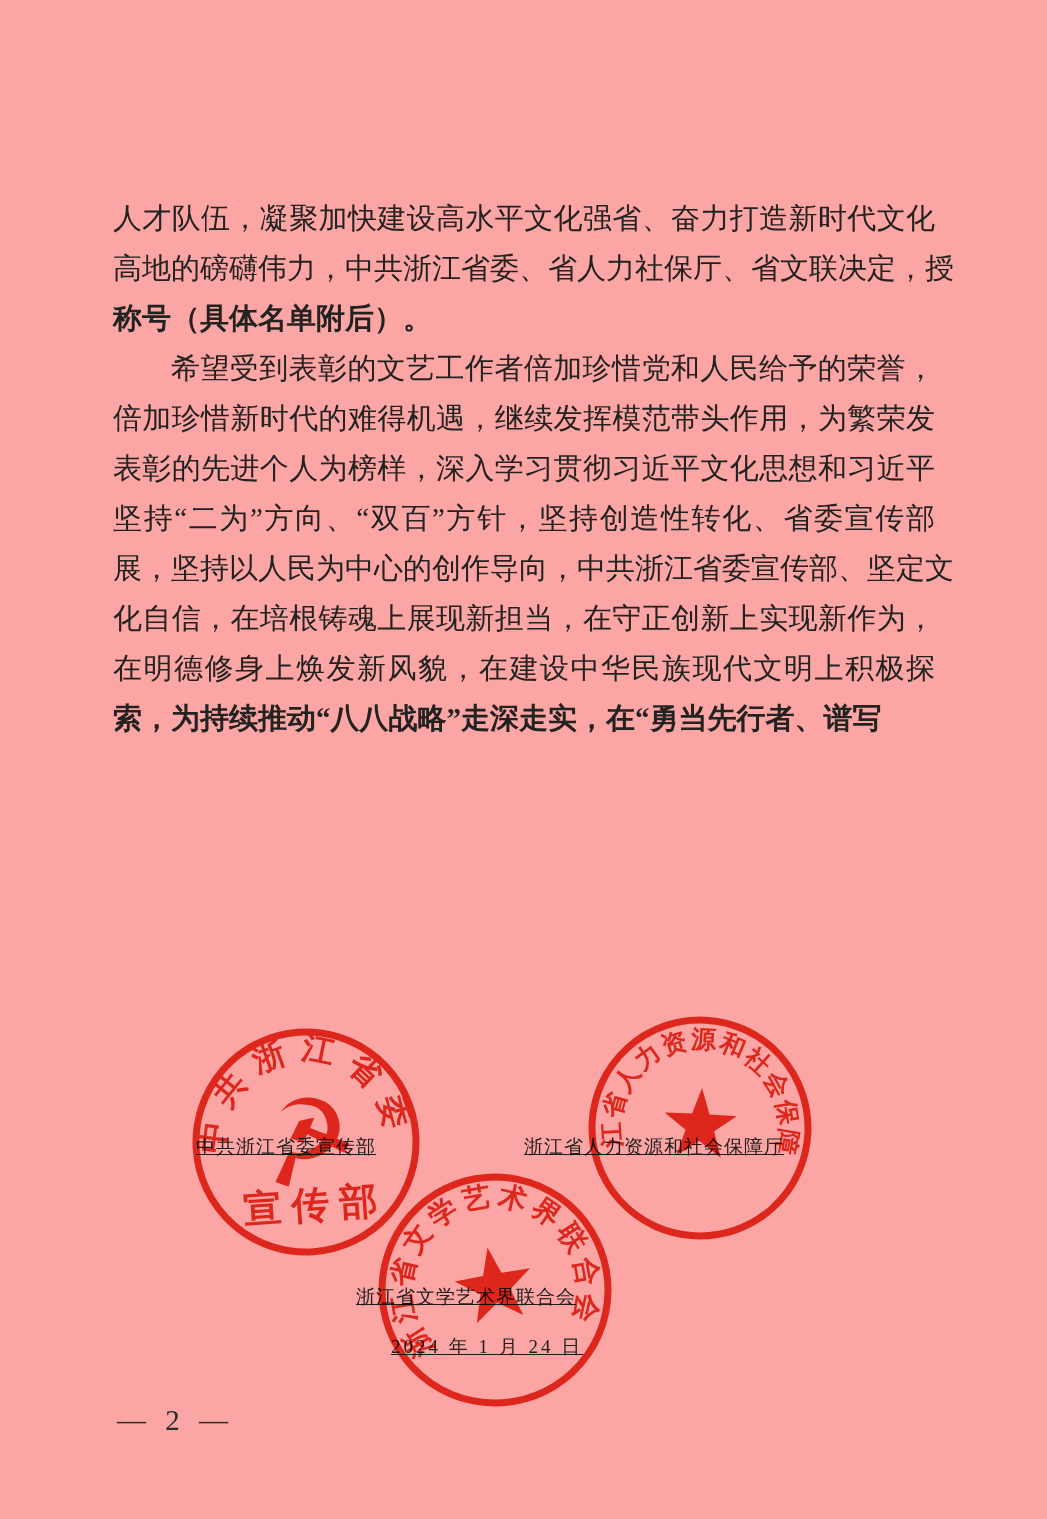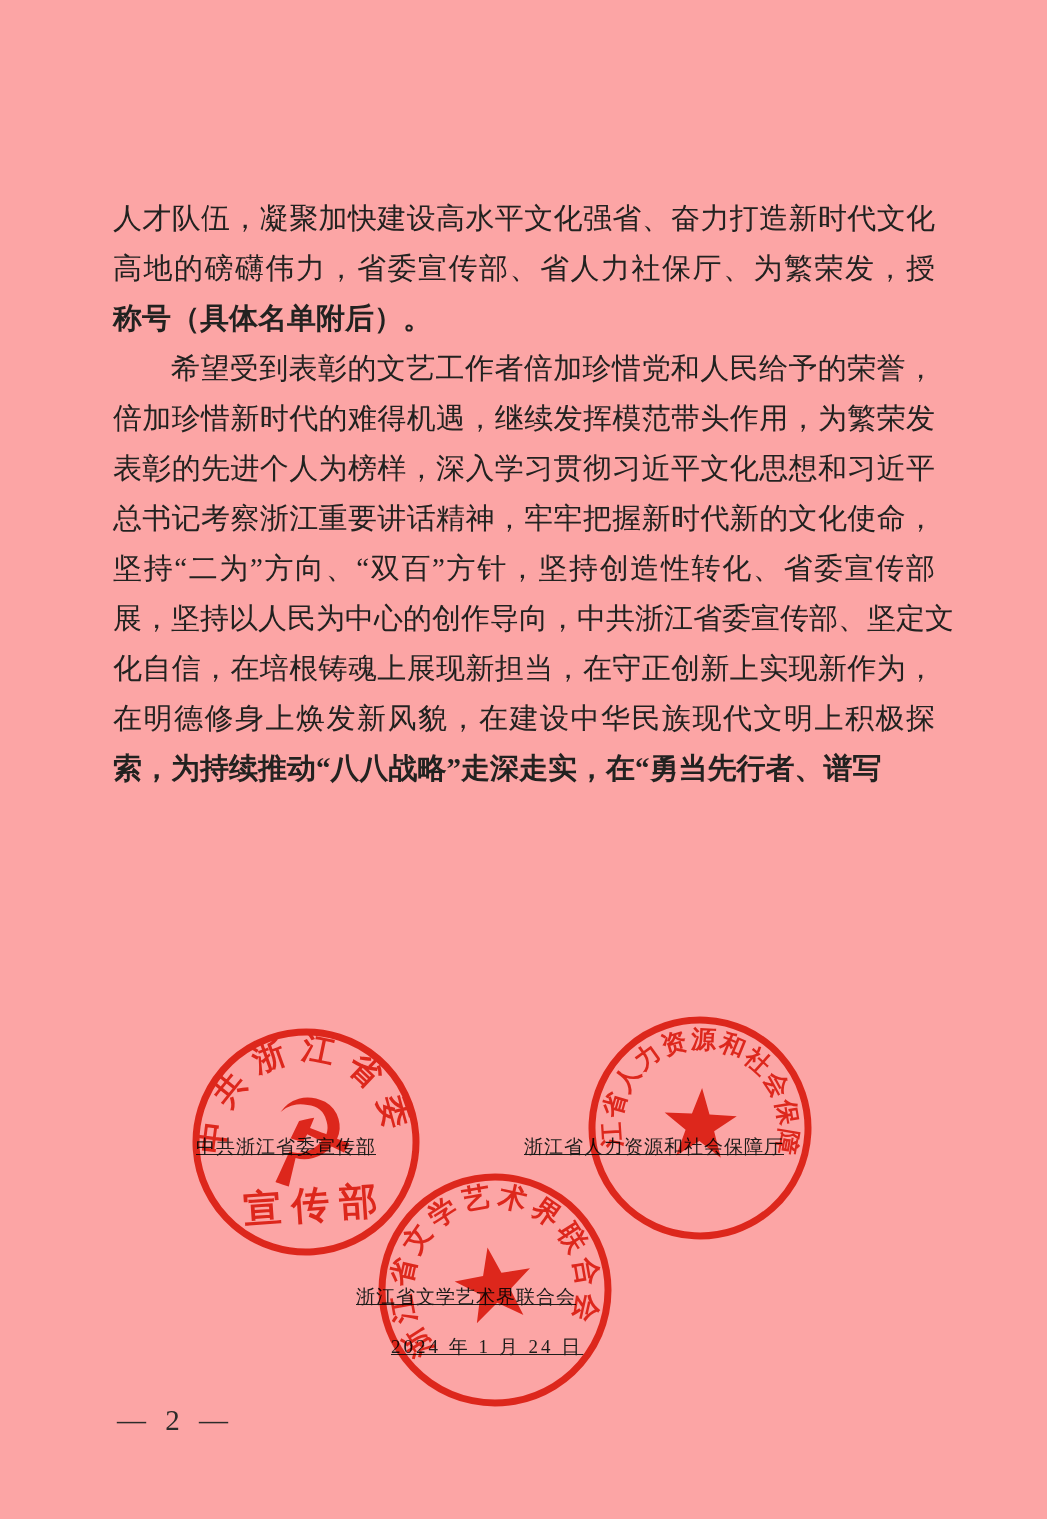--- a/index.html
+++ b/index.html
@@ -101,28 +101,27 @@
   }
 </style>
 </head>
 <body>
 
 <div class="page">
 
   <div class="body-text">
     <div class="para para-1">
         <div class="line">人才队伍，凝聚加快建设高水平文化强省、奋力打造新时代文化</div>
-        <div class="line">高地的磅礴伟力，省委宣传部、省人力社保厅、为繁荣发，授</div>
+        <div class="line">高地的磅礴伟力，中共浙江省委、省人力社保厅、省文联决定，授</div>
         <div class="line">称号（具体名单附后）。</div>
       </div>
     <div class="para para-2">
         <div class="line">希望受到表彰的文艺工作者倍加珍惜党和人民给予的荣誉，</div>
         <div class="line">倍加珍惜新时代的难得机遇，继续发挥模范带头作用，为繁荣发</div>
         <div class="line">表彰的先进个人为榜样，深入学习贯彻习近平文化思想和习近平</div>
-        <div class="line">总书记考察浙江重要讲话精神，牢牢把握新时代新的文化使命，</div>
         <div class="line">坚持“二为”方向、“双百”方针，坚持创造性转化、省委宣传部</div>
         <div class="line">展，坚持以人民为中心的创作导向，中共浙江省委宣传部、坚定文</div>
         <div class="line">化自信，在培根铸魂上展现新担当，在守正创新上实现新作为，</div>
         <div class="line">在明德修身上焕发新风貌，在建设中华民族现代文明上积极探</div>
         <div class="line">索，为持续推动“八八战略”走深走实，在“勇当先行者、谱写</div>
       </div>
   </div>
 
   <div class="sig sig-left">中共浙江省委宣传部</div>
   <div class="sig sig-right">浙江省人力资源和社会保障厅</div>

